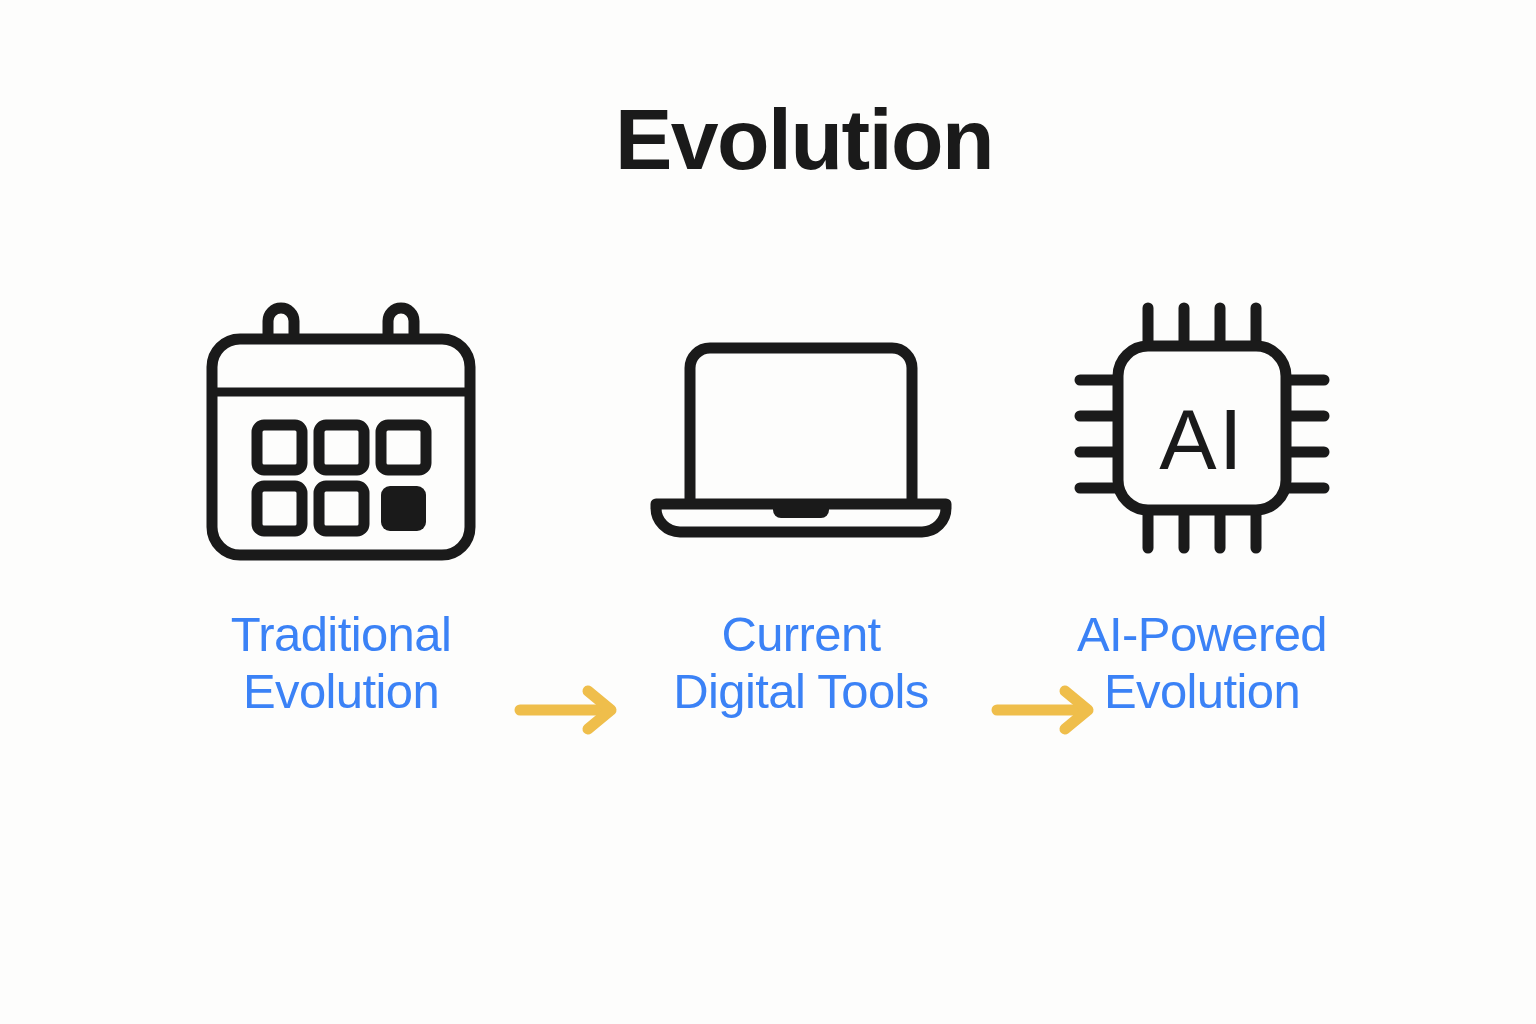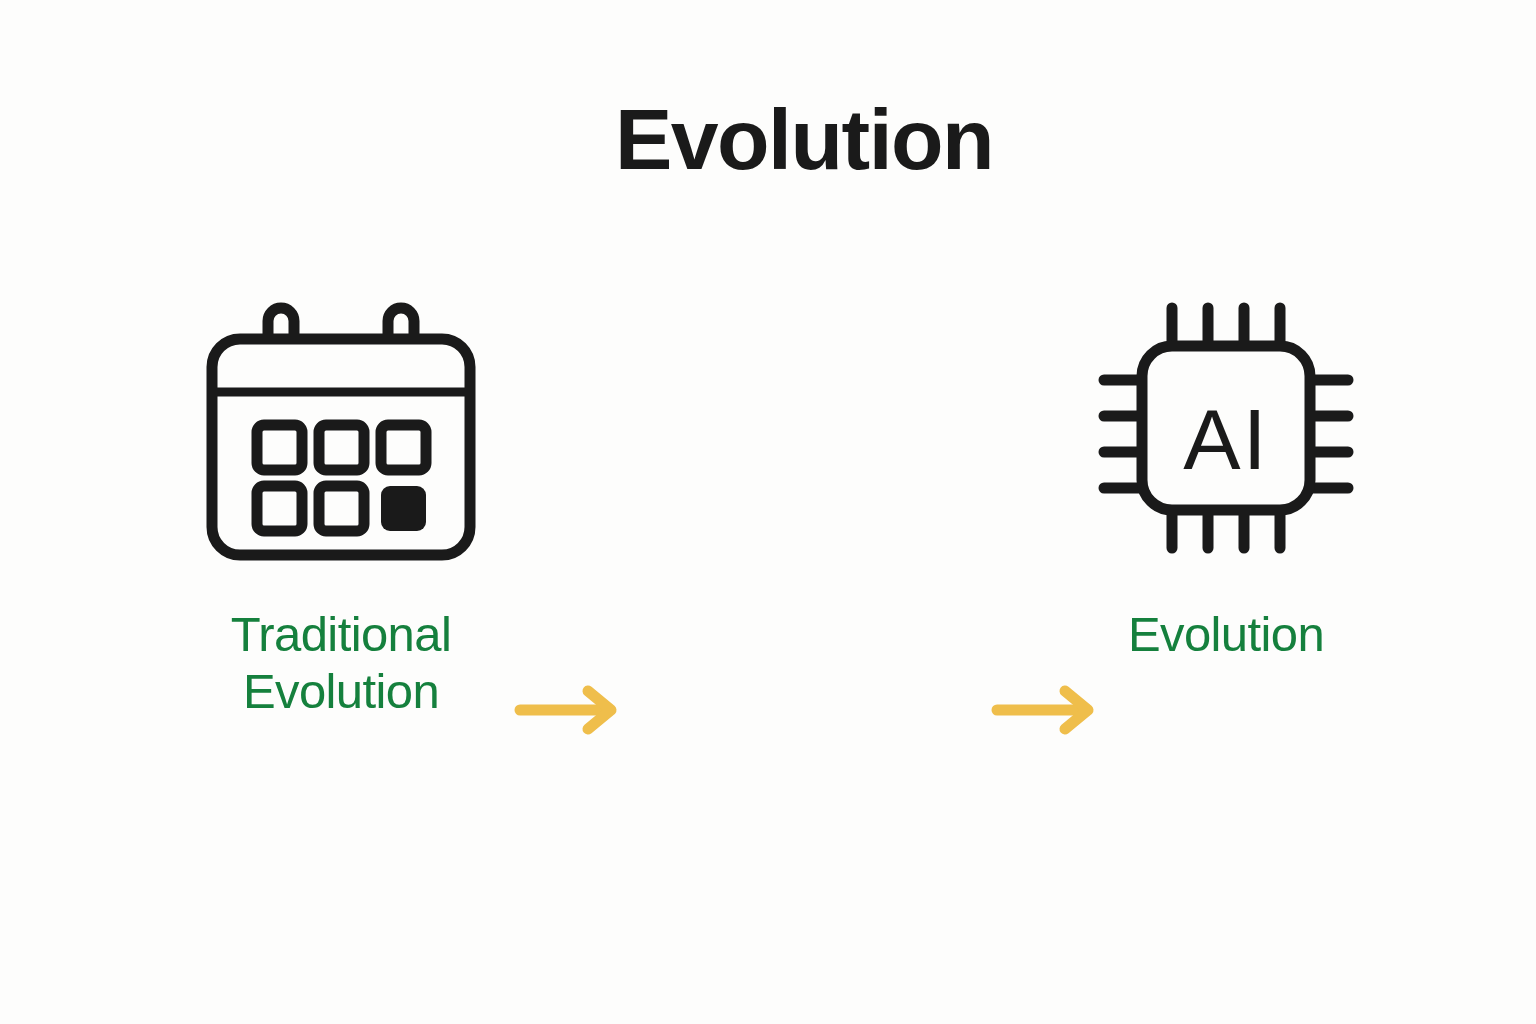--- a/index.html
+++ b/index.html
@@ -45,21 +45,21 @@
     height: 500px;
   }
   .stage {
     position: absolute;
     top: 0;
     width: 340px;
     height: 500px;
   }
   .stage-1 { left: 135px; }
   .stage-2 { left: 595px; }
-  .stage-3 { left: 1020px; }
+  .stage-3 { left: 996px; }
 
   .icon-slot {
     position: relative;
     width: 340px;
     height: 300px;
   }
   .icon-slot svg {
     position: absolute;
     left: 50%;
     top: 50%;
@@ -69,21 +69,21 @@
   .stage-label {
     position: absolute;
     top: 328px;
     left: 0;
     width: 340px;
     text-align: center;
     font-size: 49px;
     line-height: 1.17;
     font-weight: 400;
     letter-spacing: -0.6px;
-    color: #15803d;
+    color: #3b82f6;
   }
   .stage-label .ln { display: block; white-space: nowrap; }
 
   
   .arrow {
     position: absolute;
     top: 404px;
     width: 110px;
     height: 56px;
   }
@@ -119,20 +119,36 @@
           <rect x="114" y="192" width="45" height="45" rx="7" stroke="#1a1a1a" stroke-width="11" fill="#fdfdfc"></rect>
           <rect x="176" y="192" width="45" height="45" rx="9" fill="#1a1a1a"></rect>
         </svg>
       </div>
       <div class="stage-label">
         <span class="ln">Traditional</span>
         <span class="ln">Evolution</span>
       </div>
     </div>
 
+    <div class="stage stage-2">
+      <div class="icon-slot">
+        <svg width="310" height="224" viewBox="0 0 310 224" fill="none">
+
+          <path d="M44 200 V52 a20 20 0 0 1 20 -20 H246 a20 20 0 0 1 20 20 V200" stroke="#1a1a1a" stroke-width="11" fill="#fdfdfc" stroke-linejoin="round"></path>
+
+          <path d="M10 188 H300 V192 a24 24 0 0 1 -24 24 H34 a24 24 0 0 1 -24 -24 Z" stroke="#1a1a1a" stroke-width="11" fill="#fdfdfc" stroke-linejoin="round"></path>
+
+          <path d="M127 190 H183 V194 a8 8 0 0 1 -8 8 H135 a8 8 0 0 1 -8 -8 Z" fill="#1a1a1a"></path>
+        </svg>
+      </div>
+      <div class="stage-label">
+        <span class="ln">Current</span>
+        <span class="ln">Digital Tools</span>
+      </div>
+    </div>
 
     <div class="stage stage-3">
       <div class="icon-slot">
         <svg width="256" height="268" viewBox="0 0 256 268" fill="none">
           <g stroke="#1a1a1a" stroke-width="11" stroke-linecap="round">
 
             <path d="M74 14 V52"></path>
             <path d="M110 14 V52"></path>
             <path d="M146 14 V52"></path>
             <path d="M182 14 V52"></path>
@@ -152,20 +168,21 @@
             <path d="M212 158 H250"></path>
             <path d="M212 194 H250"></path>
           </g>
 
           <rect x="44" y="52" width="168" height="164" rx="30" stroke="#1a1a1a" stroke-width="11" fill="#fdfdfc"></rect>
 
           <text x="128" y="152" text-anchor="middle" dominant-baseline="middle" font-family="Liberation Sans, sans-serif" font-size="86" font-weight="400" letter-spacing="2" fill="#1a1a1a">AI</text>
         </svg>
       </div>
       <div class="stage-label">
+        <span class="ln">AI-Powered</span>
         <span class="ln">Evolution</span>
       </div>
     </div>
 
     <div class="arrow arrow-1">
       <svg width="110" height="56" viewBox="0 0 110 56" fill="none">
         <path d="M6 28 H92" stroke="#EFBE4B" stroke-width="11" stroke-linecap="round"></path>
         <path d="M74 9 L97 28 L74 47" stroke="#EFBE4B" stroke-width="11" stroke-linecap="round" stroke-linejoin="round" fill="none"></path>
       </svg>
     </div>

